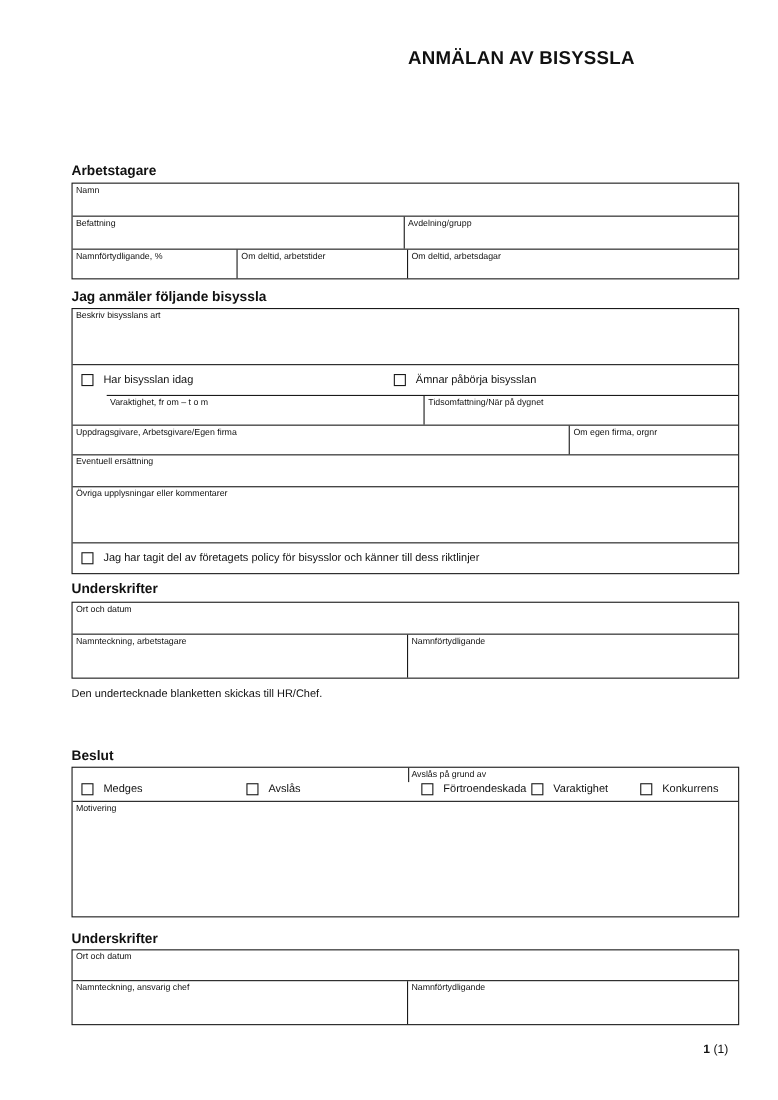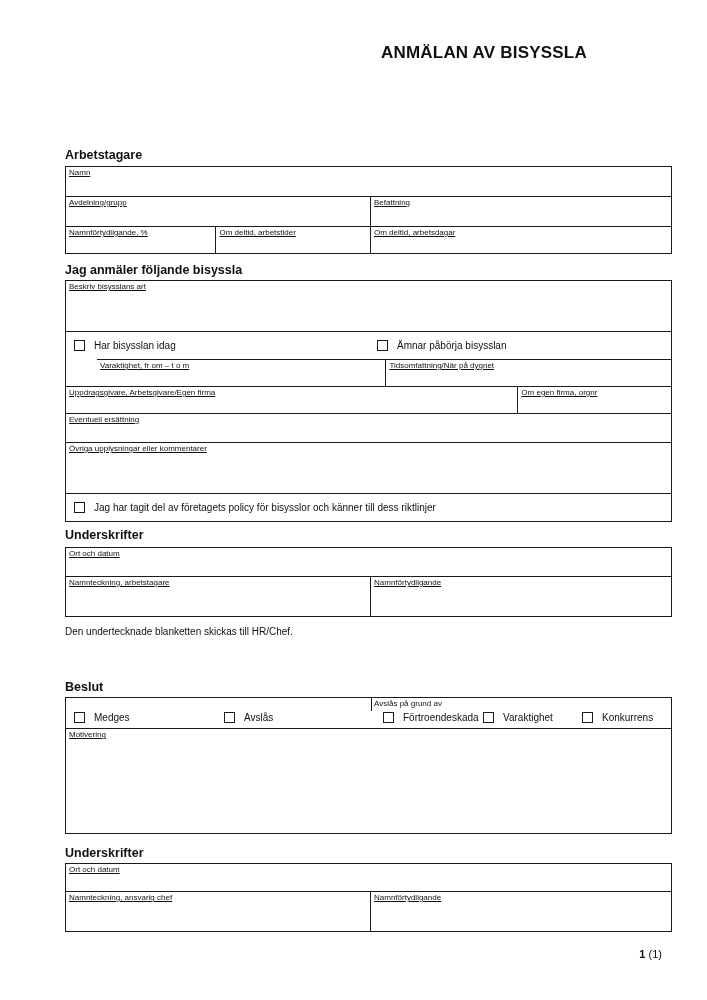--- a/index.html
+++ b/index.html
@@ -6,21 +6,21 @@
   .page {
     position:relative;
     width:707px; height:1000px;
     margin:0 auto;
     background:#ffffff;
     font-family:"Liberation Sans", sans-serif;
     color:#111;
     overflow:hidden;
   }
   .title {
-    position:absolute; left:381px; top:43px;
+    position:absolute; left:371px; top:43px;
     font-size:17px; font-weight:bold; letter-spacing:0.2px;
     white-space:nowrap;
   }
   .sec-h {
     position:absolute; left:65px;
     font-size:12.5px; font-weight:bold; white-space:nowrap;
   }
   .ftable {
     position:absolute; left:65px; width:607px;
     border:1px solid #1a1a1a;
@@ -30,21 +30,21 @@
   .frow { display:flex; border-top:1px solid #1a1a1a; box-sizing:border-box; }
   .frow:first-child { border-top:none; }
   .cell {
     border-left:1px solid #1a1a1a;
     box-sizing:border-box;
     padding:1px 3px;
     position:relative;
     overflow:hidden;
   }
   .cell:first-child { border-left:none; }
-  .lbl { font-size:8px; line-height:10px; display:block; white-space:nowrap;text-decoration:underline; }
+  .lbl { font-size:8px; line-height:10px; display:block; white-space:nowrap; }
   .cbitem { display:flex; align-items:center; position:absolute; white-space:nowrap; }
   .cb {
     width:11px; height:11px;
     border:1px solid #1a1a1a;
     background:#fff;
     box-sizing:border-box;
     flex:0 0 auto;
   }
   .cbl { font-size:10px; margin-left:9px; }
   .note {
@@ -67,25 +67,25 @@
   <div class="title">ANMÄLAN AV BISYSSLA</div>
 
   <div class="sec-h" style="top:148px;">Arbetstagare</div>
   <div class="ftable" style="top:166px;">
     <div class="frow" style="height:29px;">
       <div class="cell" style="width:100%;">
         <span class="lbl">Namn</span>
       </div>
     </div>
     <div class="frow" style="height:30px;">
+      <div class="cell" style="width:49.75%;">
+        <span class="lbl">Befattning</span>
+      </div>
       <div class="cell" style="width:50.25%;">
         <span class="lbl">Avdelning/grupp</span>
-      </div>
-      <div class="cell" style="width:49.75%;">
-        <span class="lbl">Befattning</span>
       </div>
     </div>
     <div class="frow" style="height:27px;">
       <div class="cell" style="width:24.7%;">
         <span class="lbl">Namnförtydligande, %</span>
       </div>
       <div class="cell" style="width:25.55%;">
         <span class="lbl">Om deltid, arbetstider</span>
       </div>
       <div class="cell" style="width:49.75%;">
@@ -99,21 +99,21 @@
     <div class="frow" style="height:50px;">
       <div class="cell" style="width:100%;">
         <span class="lbl">Beskriv bisysslans art</span>
       </div>
     </div>
     <div class="frow" style="height:28px; position:relative;">
       <div class="cbitem" style="left:8px; top:8px;">
         <span class="cb"></span>
         <span class="cbl">Har bisysslan idag</span>
       </div>
-      <div class="cbitem" style="left:311px; top:8px;align-items:center;">
+      <div class="cbitem" style="left:292px; top:8px;align-items:center;">
         <span class="cb"></span>
         <span class="cbl">Ämnar påbörja bisysslan</span>
       </div>
     </div>
     <div class="frow" style="height:27px;margin-left:31px;">
       <div class="cell" style="width:50.25%;">
         <span class="lbl">Varaktighet, fr om – t o m</span>
       </div>
       <div class="cell" style="width:49.75%;">
         <span class="lbl">Tidsomfattning/När på dygnet</span>

